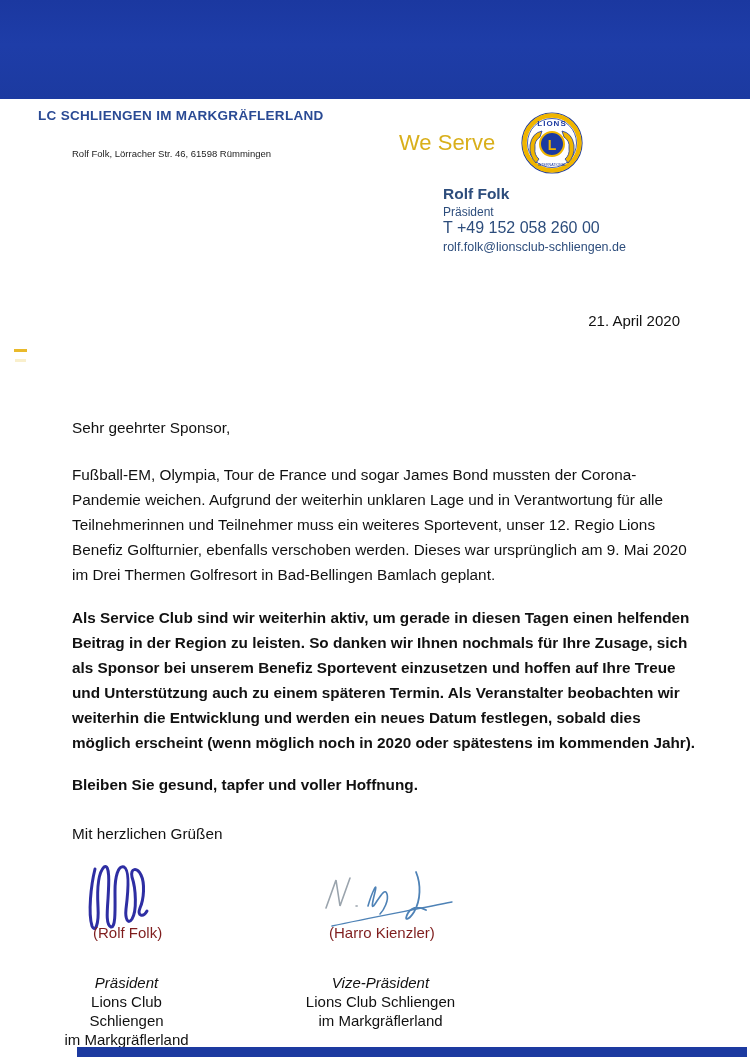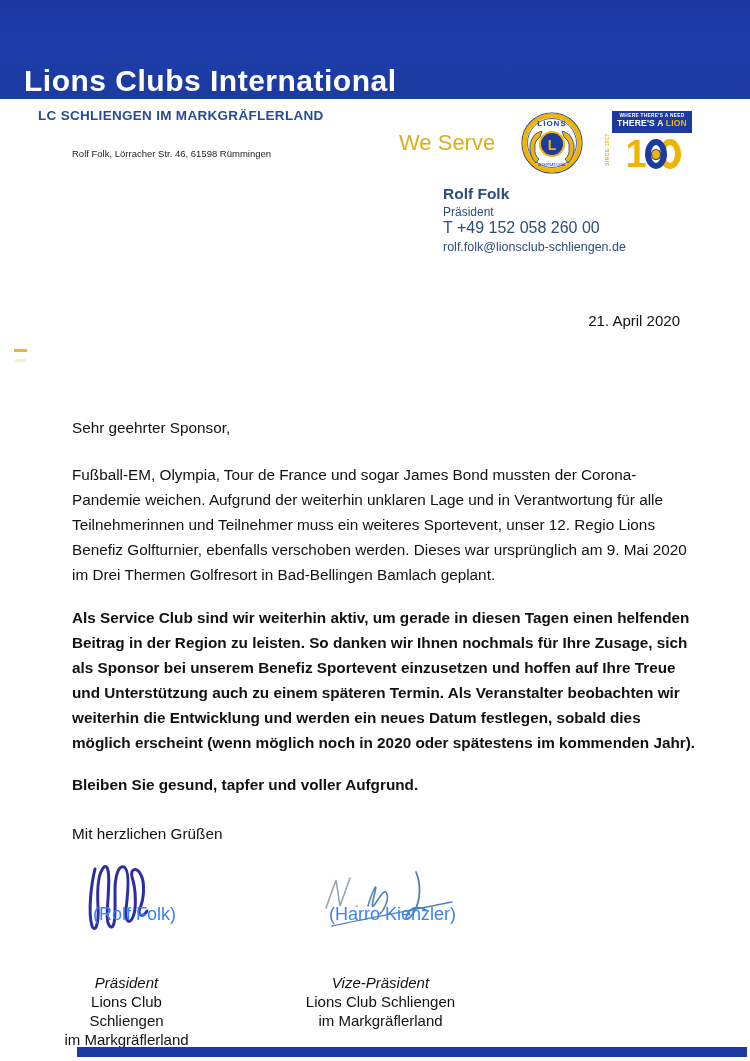--- a/index.html
+++ b/index.html
@@ -49,83 +49,68 @@
   .bodytext{position:absolute;left:72px;width:628px;font-size:15.3px;line-height:25px;color:#111;}
   .greeting{top:415px;}
   .p1{top:462px;}
   .p2{top:605px;font-weight:bold;}
   .closing{top:772px;font-weight:bold;}
   .regards{top:821px;}
 
   
   .sig-left{position:absolute;left:82px;top:855px;width:80px;height:85px;}
   .sig-right{position:absolute;left:318px;top:868px;width:140px;height:62px;}
-  .sig-name{position:absolute;font-size:18px;color:#3b82f6;top:904px;}
+  .sig-name{position:absolute;font-size:15px;color:#7f1d1d;top:924px;}
   .sig-name.l{left:93px;}
   .sig-name.r{left:329px;}
   .titles{position:absolute;top:973px;text-align:center;font-size:15px;line-height:19px;color:#111;}
   .titles.l{left:53px;width:147px;}
   .titles.r{left:303px;width:155px;}
   .role-line{font-style:italic;}
 
   .footer-bar{position:absolute;left:77px;top:1047px;width:670px;height:10px;background:#1c3aa0;}
 </style>
 </head>
 <body>
 
 <div id="page">
 
   <div class="band"></div>
-  <div class="org-title">Lions Clubs International</div>
   <div class="club-name">LC SCHLIENGEN IM MARKGRÄFLERLAND</div>
   <div class="sender-line">Rolf Folk, Lörracher Str. 46, 61598 Rümmingen</div>
   <div class="motto">We Serve</div>
 
   <svg class="emblem" viewBox="0 0 64 64">
     <circle cx="32" cy="32" r="30" fill="#ffffff" stroke="#1c3aa0" stroke-width="1.2"></circle>
     <circle cx="32" cy="32" r="27.5" fill="none" stroke="#f0b500" stroke-width="4.5"></circle>
     <circle cx="32" cy="32" r="24.5" fill="none" stroke="#1c3aa0" stroke-width="0.8"></circle>
     <path d="M10,34 q2,-12 12,-14 l-2,6 q-6,4 -5,11 q-1,7 4,11 l-3,4 q-7,-7 -6,-18 z" fill="#f0b500" stroke="#1c3aa0" stroke-width="0.8"></path>
     <path d="M54,34 q-2,-12 -12,-14 l2,6 q6,4 5,11 q1,7 -4,11 l3,4 q7,-7 6,-18 z" fill="#f0b500" stroke="#1c3aa0" stroke-width="0.8"></path>
     <circle cx="32" cy="33" r="12" fill="#1c3aa0" stroke="#f0b500" stroke-width="2"></circle>
     <text x="32" y="38.5" text-anchor="middle" font-size="14" font-weight="bold" fill="#f0b500" font-family="Liberation Sans, sans-serif">L</text>
     <text x="32" y="15" text-anchor="middle" font-size="8" font-weight="bold" fill="#1c3aa0" font-family="Liberation Sans, sans-serif" letter-spacing="1">LIONS</text>
     <text x="32" y="55" text-anchor="middle" font-size="3.6" fill="#1c3aa0" font-family="Liberation Sans, sans-serif">INTERNATIONAL</text>
   </svg>
 
-  <div class="cent">
-    <div class="cent-side">SINCE 1917</div>
-    <div class="cent-top">
-      <div class="cent-need">WHERE THERE'S A NEED</div>
-      <div class="cent-theres"><span>THERE'S A </span><span class="gold">LION</span></div>
-    </div>
-    <div class="cent-num">
-      <div class="cent-one">1</div>
-      <div class="ring blue">
-          <div class="dot"></div>
-        </div>
-      <div class="ring goldr"></div>
-    </div>
-  </div>
 
   <div class="contact">
     <div class="c-name">Rolf Folk</div>
     <div class="c-role">Präsident</div>
     <div class="c-phone">T +49 152 058 260 00</div>
     <div class="c-email">rolf.folk@lionsclub-schliengen.de</div>
   </div>
 
   <div class="date">21. April 2020</div>
   <div class="dash"></div>
   <div class="dash2"></div>
 
   <div class="bodytext greeting">Sehr geehrter Sponsor,</div>
   <div class="bodytext p1">Fußball-EM, Olympia, Tour de France und sogar James Bond mussten der Corona-Pandemie weichen. Aufgrund der weiterhin unklaren Lage und in Verantwortung für alle Teilnehmerinnen und Teilnehmer muss ein weiteres Sportevent, unser 12. Regio Lions Benefiz Golfturnier, ebenfalls verschoben werden. Dieses war ursprünglich am 9. Mai 2020 im Drei Thermen Golfresort in Bad-Bellingen Bamlach geplant.</div>
   <div class="bodytext p2">Als Service Club sind wir weiterhin aktiv, um gerade in diesen Tagen einen helfenden Beitrag in der Region zu leisten. So danken wir Ihnen nochmals für Ihre Zusage, sich als Sponsor bei unserem Benefiz Sportevent einzusetzen und hoffen auf Ihre Treue und Unterstützung auch zu einem späteren Termin. Als Veranstalter beobachten wir weiterhin die Entwicklung und werden ein neues Datum festlegen, sobald dies möglich erscheint (wenn möglich noch in 2020 oder spätestens im kommenden Jahr).</div>
-  <div class="bodytext closing">Bleiben Sie gesund, tapfer und voller Aufgrund.</div>
+  <div class="bodytext closing">Bleiben Sie gesund, tapfer und voller Hoffnung.</div>
   <div class="bodytext regards">Mit herzlichen Grüßen</div>
 
   <svg class="sig-left" viewBox="0 0 80 85">
     <path d="M13,14 C9,30 6,58 10,71 C13,78 17,70 16,52 C15,34 16,18 22,12 C28,8 27,28 26,44 C25,58 24,70 29,72 C34,73 33,52 33,36 C33,22 36,10 42,12 C48,15 46,38 44,54 C43,64 46,70 50,64 C55,56 54,34 50,22 C48,13 55,12 59,20 C63,28 62,44 58,53 C55,61 61,63 65,56" fill="none" stroke="#2e2ea3" stroke-width="3" stroke-linecap="round"></path>
   </svg>
   <svg class="sig-right" viewBox="0 0 140 62">
     <path d="M8,40 L18,12 L22,38 L32,10 M38,38 l1.2,0" fill="none" stroke="#9aa4ad" stroke-width="1.6" stroke-linecap="round"></path>
     <path d="M50,38 C54,24 60,12 57,24 C54,36 53,42 57,36 C63,27 67,20 69,26 C71,32 66,42 62,46" fill="none" stroke="#4e82b6" stroke-width="1.6" stroke-linecap="round"></path>
     <path d="M98,4 C103,16 103,32 96,44 C91,52 85,54 90,45 C95,37 104,40 108,42" fill="none" stroke="#4e82b6" stroke-width="1.8" stroke-linecap="round"></path>
     <path d="M14,58 C50,50 95,42 134,34" fill="none" stroke="#4e82b6" stroke-width="1.4" stroke-linecap="round"></path>

